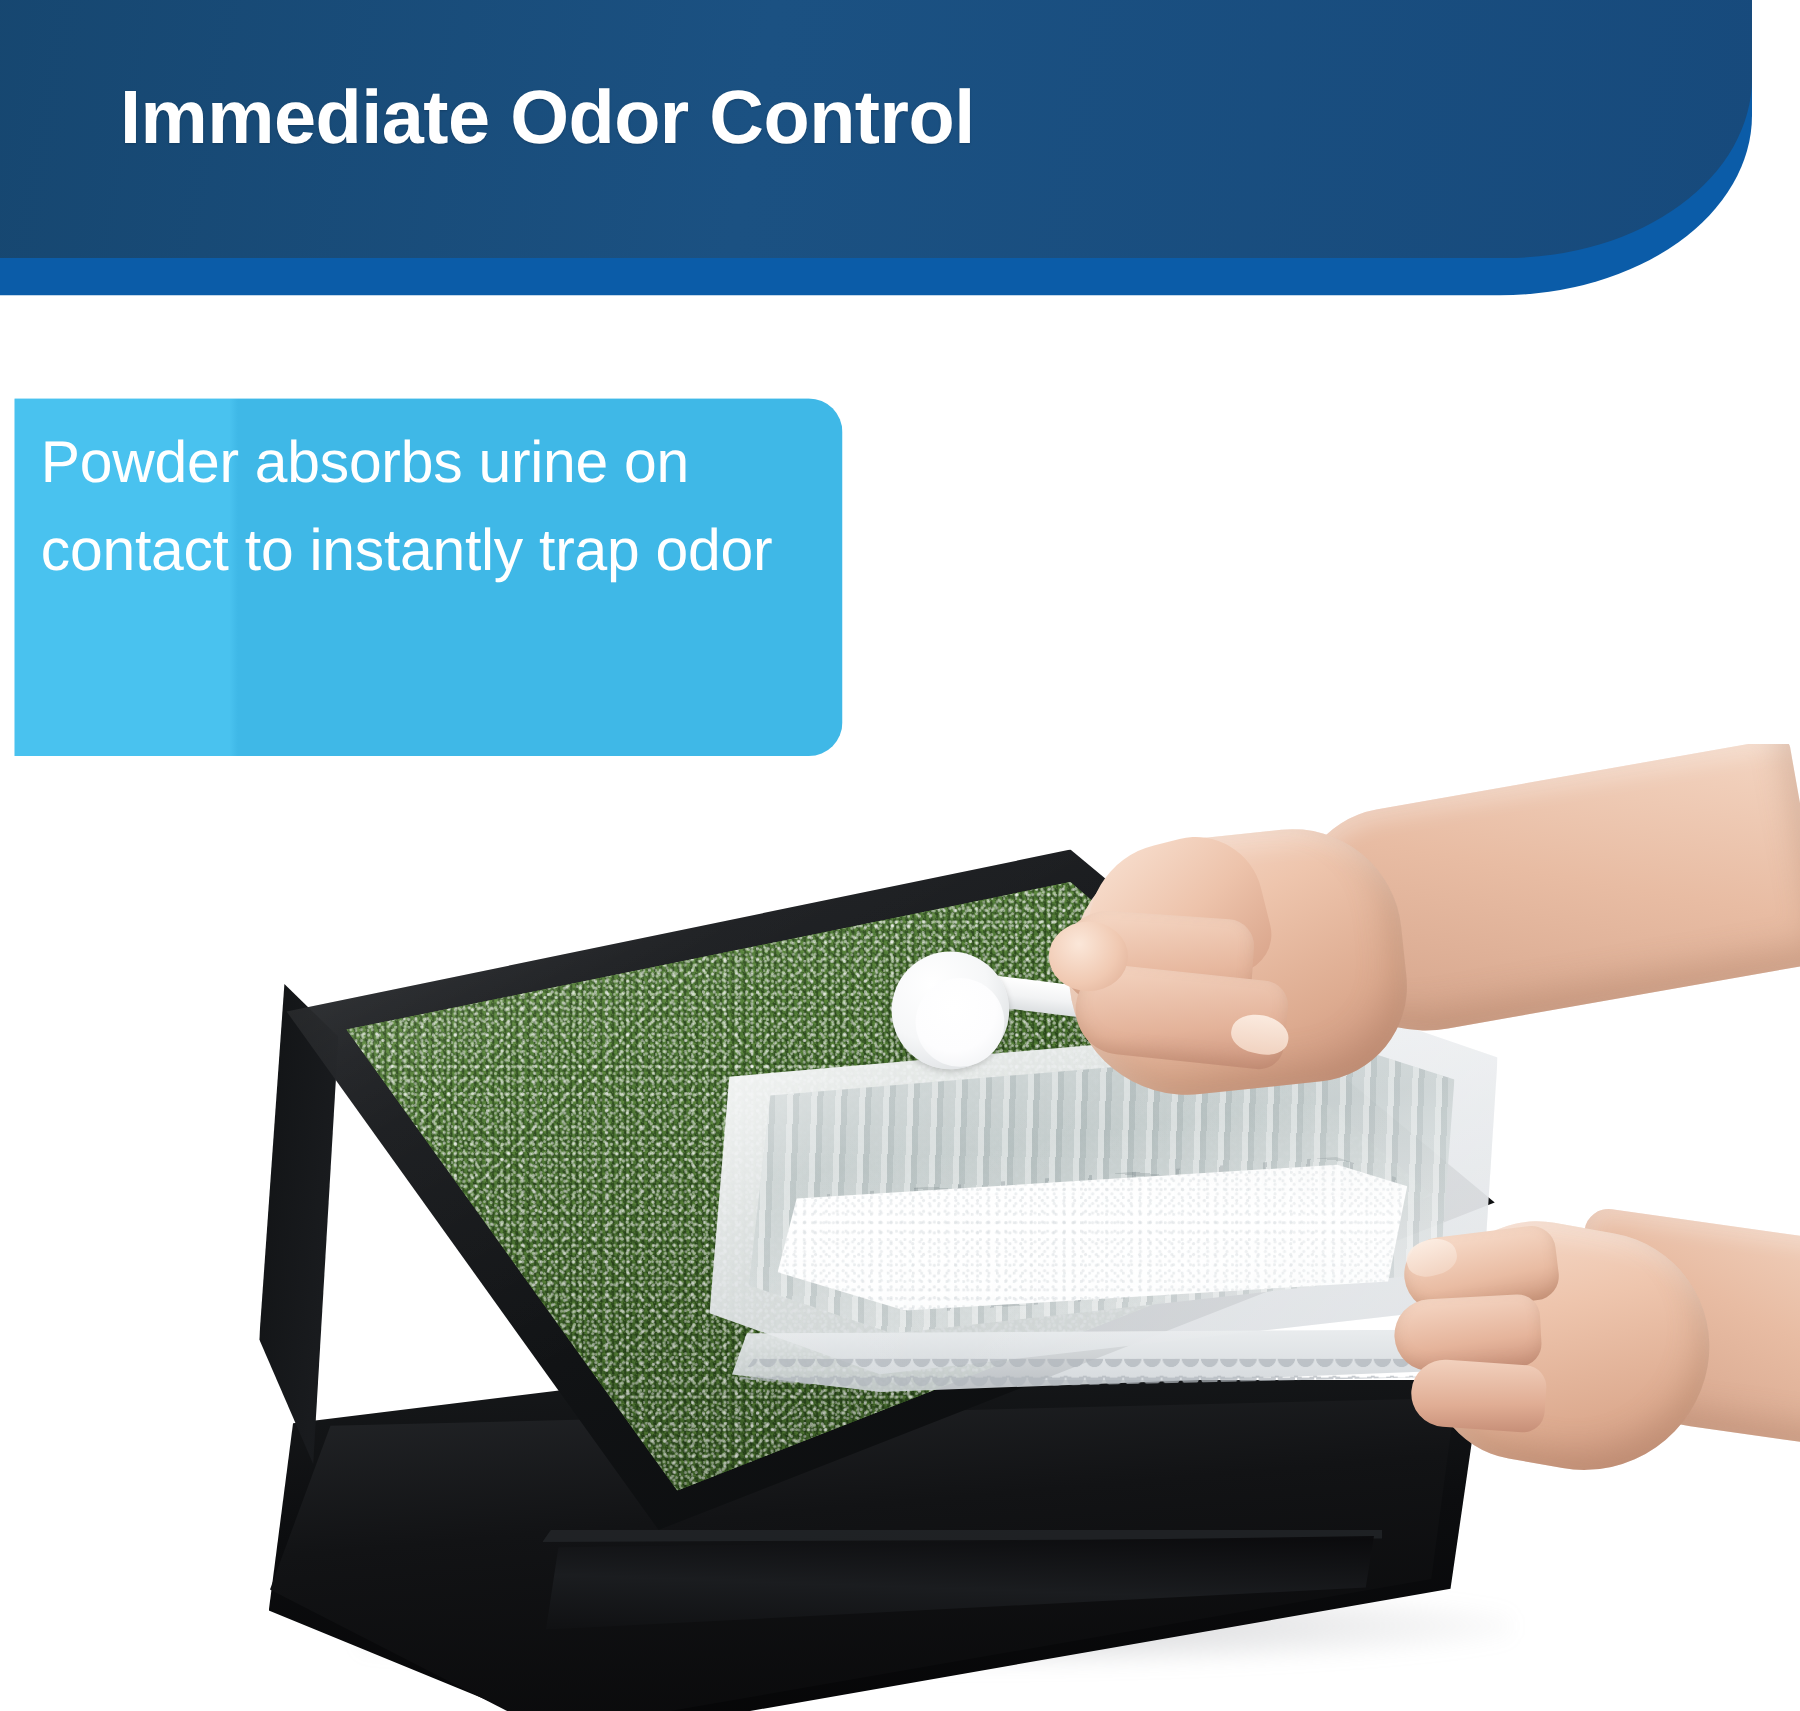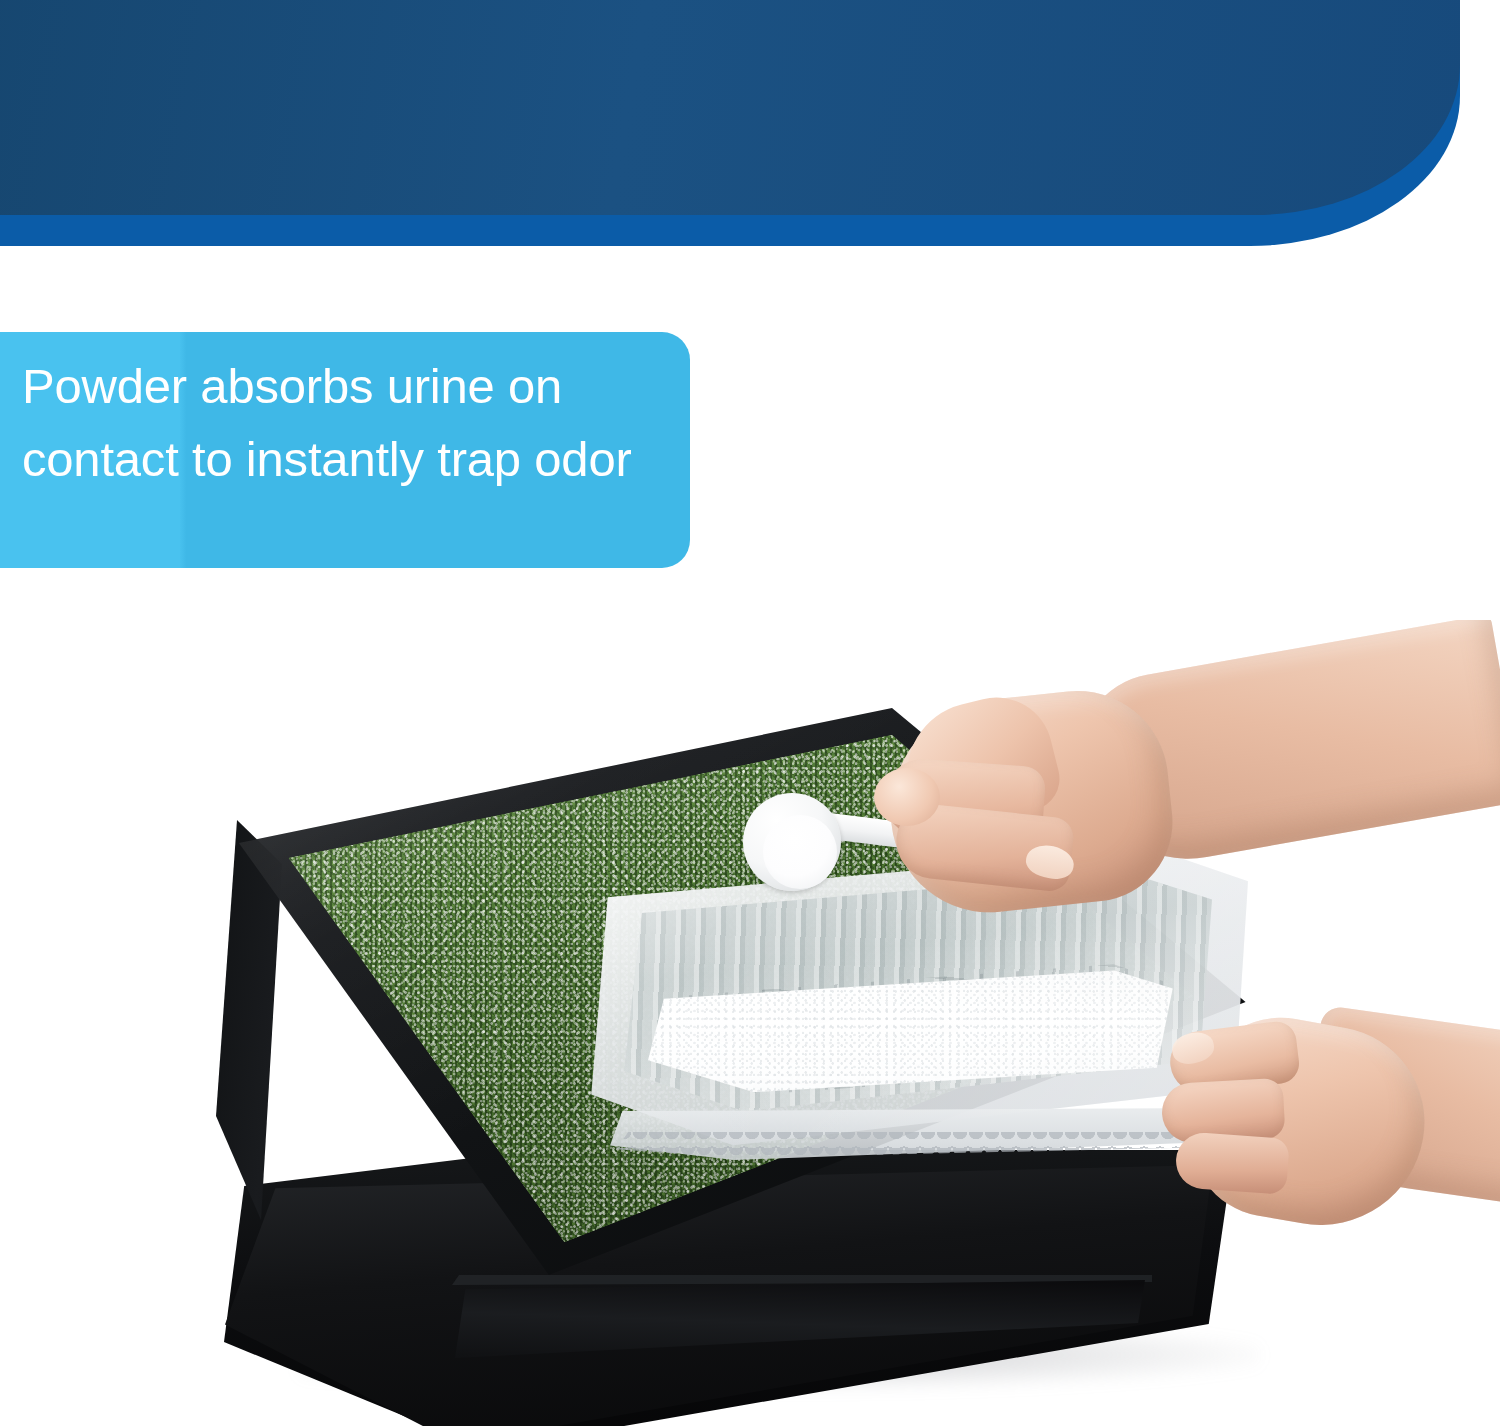--- a/index.html
+++ b/index.html
@@ -29,21 +29,21 @@
   }
   #header-title {
     position:absolute; left:100px; top:62px;
     font-size:63px; font-weight:bold; color:#ffffff;
     letter-spacing:-0.4px; white-space:nowrap;
     text-shadow:0 1px 2px rgba(0,0,0,.18);
   }
 
   
   #callout-box {
-    position:absolute; left:0; top:332px; width:690px; height:236px;
+    position:absolute; left:12px; top:332px; width:690px; height:298px;
     background:#44bdeb;
     background-image:linear-gradient(90deg,#49c2ef 0%,#49c2ef 26%,#3fb8e7 27%,#3fb8e7 100%);
     border-top-right-radius:28px; border-bottom-right-radius:28px;
   }
   #callout-text {
     position:absolute; left:22px; top:18px; width:650px;
     font-size:49px; line-height:73px; color:#ffffff; font-weight:500;
     letter-spacing:-0.2px;
   }
 
@@ -297,20 +297,21 @@
     border-radius:48% 48% 44% 44%; transform:rotate(-14deg);
     background:linear-gradient(175deg,#fdf0e6 0%,#f2d4c2 100%); opacity:.9;
   }
 </style>
 </head>
 <body>
 
 <div id="header-banner">
   <div class="band-blue"></div>
   <div class="band-navy"></div>
+  <div id="header-title">Immediate Odor Control</div>
 </div>
 
 <div id="callout-box">
   <div id="callout-text">Powder absorbs urine on contact to instantly trap odor</div>
 </div>
 
 <div id="product-photo">
 
   <div class="floor-shadow"></div>
 

